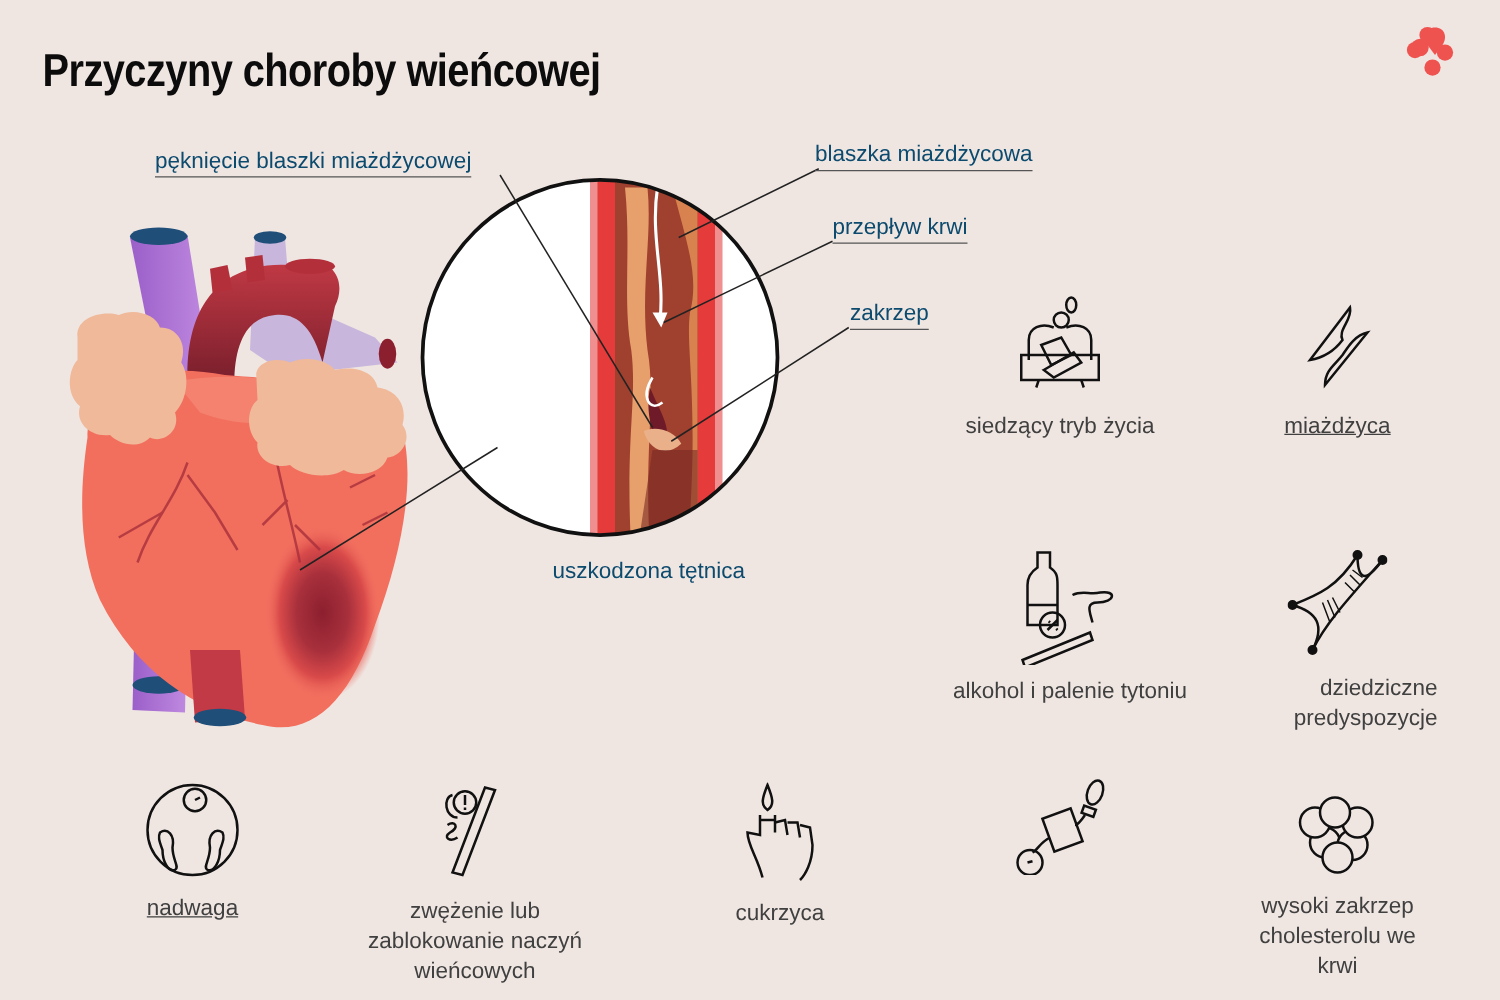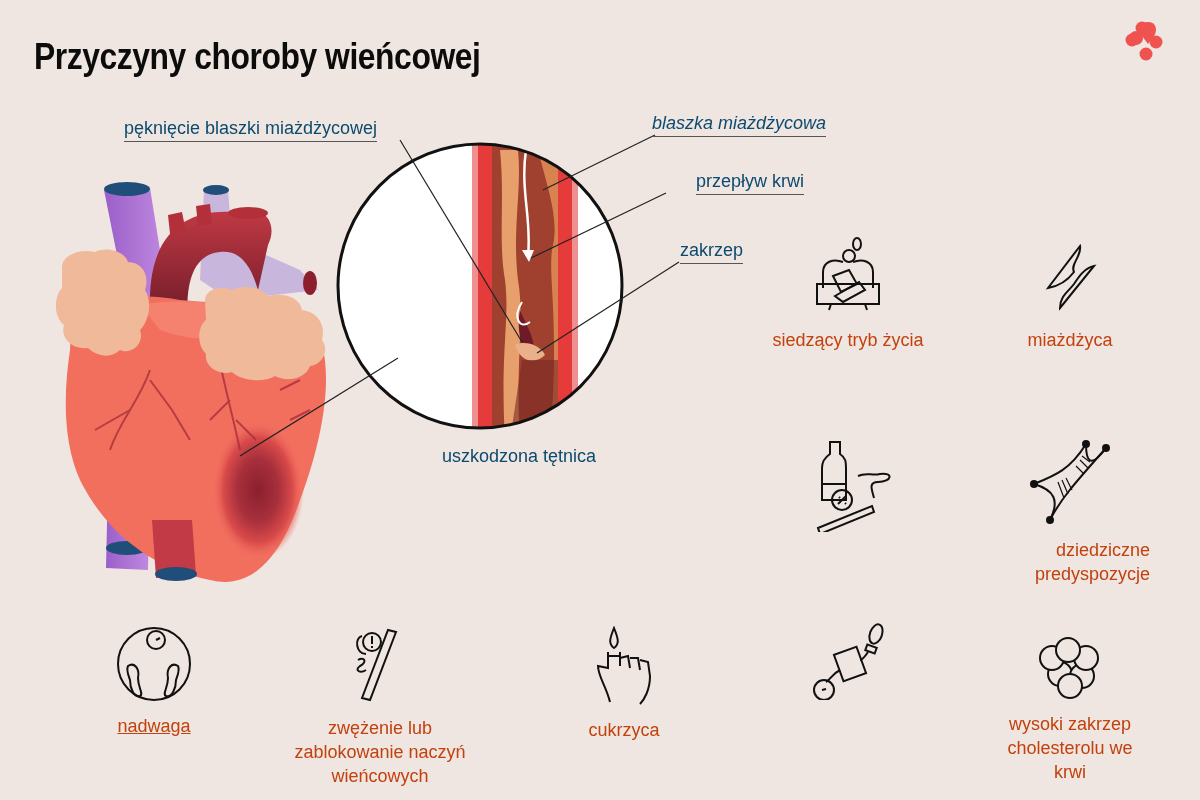--- a/index.html
+++ b/index.html
@@ -3,21 +3,21 @@
 <meta charset="utf-8">
 <style>
   * { margin:0; padding:0; box-sizing:border-box; }
   html, body { width:1200px; height:800px; overflow:hidden; }
   body { background:#efe6e2; font-family:"DejaVu Sans Condensed","DejaVu Sans", sans-serif; color:#111; position:relative; }
   .title { position:absolute; left:34px; top:36px; font-family:"Liberation Sans", sans-serif; font-weight:bold; font-size:37px; letter-spacing:-0.5px; transform:scaleX(0.86); transform-origin:left; color:#0c0c0c; }
   .logo { position:absolute; left:1118px; top:14px; width:60px; height:60px; }
   .label { position:absolute; font-family:"Liberation Sans", sans-serif; font-size:18px; color:#0c4a6e; white-space:nowrap; }
   .uline { border-bottom:1.5px solid #555; padding-bottom:2px; }
   .svgfull { position:absolute; left:0; top:0; width:1200px; height:800px; }
-  .icon-block { position:absolute; text-align:center; font-family:"Liberation Sans", sans-serif; font-size:18px; line-height:24px; color:#c2410c; }
+  .icon-block { position:absolute; text-align:center; font-family:"Liberation Sans", sans-serif; font-size:18px; line-height:24px; color:#404040; }
   .icon-block svg { display:block; margin:0 auto; }
   .icon-label { display:block; white-space:pre-line; }
 </style>
 </head>
 <body>
 
 <div class="title">Przyczyny choroby wieńcowej</div>
 
 <svg class="logo" viewBox="0 0 60 60">
   <g fill="#ef5350">
@@ -112,55 +112,56 @@
   <g stroke="#222" stroke-width="1.2" fill="none">
     <line x1="400" y1="140" x2="522" y2="342"></line>
     <line x1="655" y1="135" x2="543" y2="190"></line>
     <line x1="666" y1="193" x2="531" y2="258"></line>
     <line x1="679" y1="262" x2="537" y2="353"></line>
     <line x1="398" y1="358" x2="240" y2="456"></line>
   </g>
 </svg>
 
 <div class="label uline" style="left:124px; top:118px;">pęknięcie blaszki miażdżycowej</div>
-<div class="label uline" style="left:652px; top:113px;font-style:italic;">blaszka miażdżycowa</div>
-<div class="label uline" style="left:696px; top:171px;">przepływ krwi</div>
+<div class="label uline" style="left:652px; top:113px;">blaszka miażdżycowa</div>
+<div class="label uline" style="left:666px; top:171px;">przepływ krwi</div>
 <div class="label uline" style="left:680px; top:240px;">zakrzep</div>
 <div class="label" style="left:442px; top:446px;">uszkodzona tętnica</div>
 
 <div class="icon-block" style="left:748px; top:236px; width:200px;">
   <svg width="70" height="76" viewBox="0 0 70 76" fill="none" stroke="#111" stroke-width="2">
     <ellipse cx="44" cy="8" rx="4" ry="6"></ellipse>
     <circle cx="36" cy="20" r="6"></circle>
     <path d="M10 52 L10 36 C10 26 20 22 30 26 M60 52 L60 36 C60 26 50 22 40 26"></path>
     <rect x="4" y="48" width="62" height="20"></rect>
     <path d="M18 68 L16 74 M52 68 L54 74"></path>
     <path d="M20 40 L36 34 L44 48 L28 56 Z"></path>
     <path d="M22 60 L46 46 L52 54 L30 66 Z"></path>
   </svg>
   <span class="icon-label" style="margin-top:16px;">siedzący tryb życia</span>
 </div>
 
-<div class="icon-block" style="left:990px; top:236px; width:160px;">
+<div class="icon-block" style="left:990px; top:236px; width:160px;text-decoration:underline;">
   <svg width="60" height="76" viewBox="0 0 60 76" fill="none" stroke="#111" stroke-width="2">
     <path d="M8 52 L40 10 C42 20 30 28 34 36 C28 44 20 50 8 52 Z"></path>
     <path d="M20 72 L54 30 C44 32 38 42 34 48 C28 56 20 60 20 72 Z"></path>
   </svg>
   <span class="icon-label" style="margin-top:16px;">miażdżyca</span>
 </div>
 
 <div class="icon-block" style="left:740px; top:440px; width:232px;">
   <svg width="84" height="92" viewBox="0 0 84 92" fill="none" stroke="#111" stroke-width="2">
     <path d="M20 2 L26 2 L26 14 C32 18 32 22 32 28 L32 60 L8 60 L8 28 C8 22 10 18 16 14 L16 2 Z"></path>
     <path d="M8 44 L32 44"></path>
     <circle cx="28" cy="60" r="10"></circle>
     <path d="M24 64 L32 56 M25 57 L26 58 M31 63 L32 64"></path>
     <path d="M4 88 L58 66 L60 72 L6 94 Z"></path>
     <path d="M44 36 C52 32 58 36 66 34 C80 32 78 42 64 42 C54 42 58 50 60 58"></path>
   </svg>
+  <span class="icon-label" style="margin-top:8px;">alkohol i palenie tytoniu</span>
 </div>
 
 <div class="icon-block" style="left:990px; top:440px; width:160px;">
   <svg width="80" height="84" viewBox="0 0 80 84" fill="none" stroke="#111" stroke-width="2">
     <path d="M4 44 C24 36 40 30 56 4"></path>
     <path d="M20 80 C30 60 44 44 76 8"></path>
     <path d="M4 44 C24 50 30 60 20 80"></path>
     <path d="M56 4 C56 20 60 30 76 8"></path>
     <g stroke-width="1.2">
         <path d="M28 42 L34 58 M32 40 L38 54 M36 38 L42 50 M46 26 L54 34 M50 20 L58 28 M52 16 L60 22"></path>

